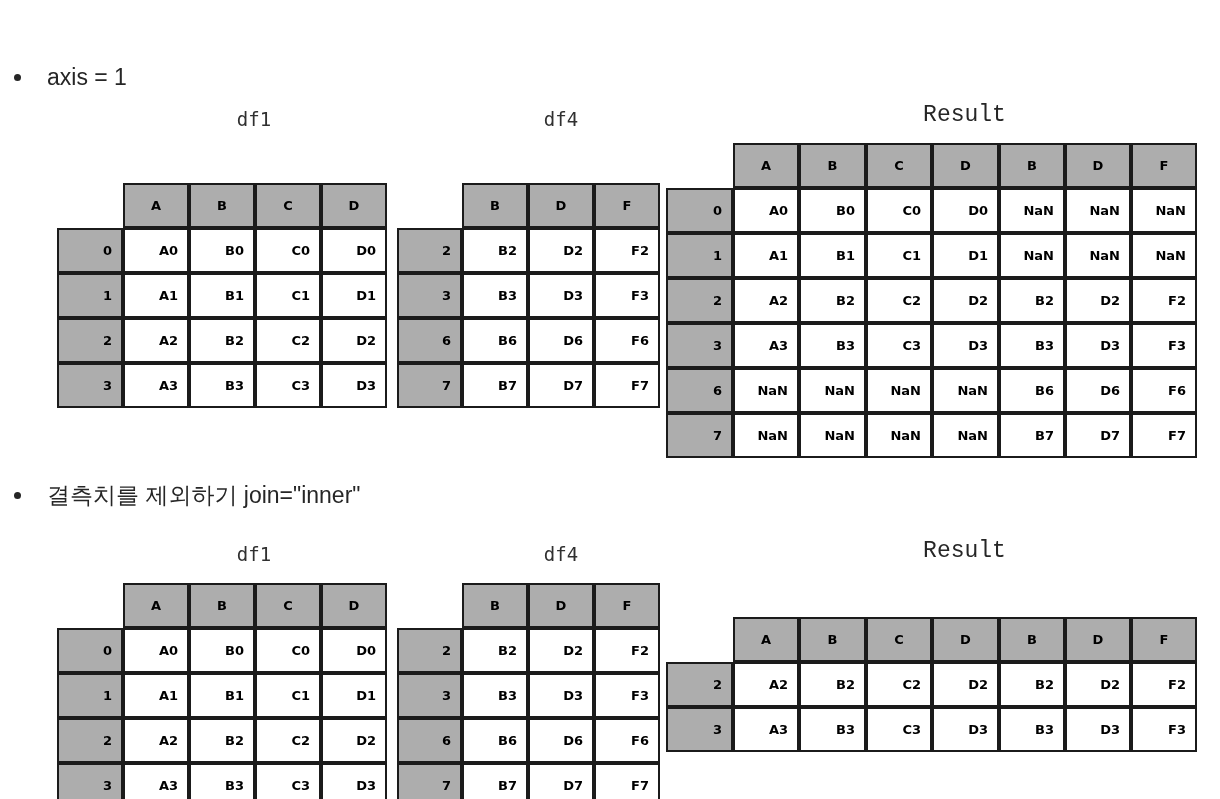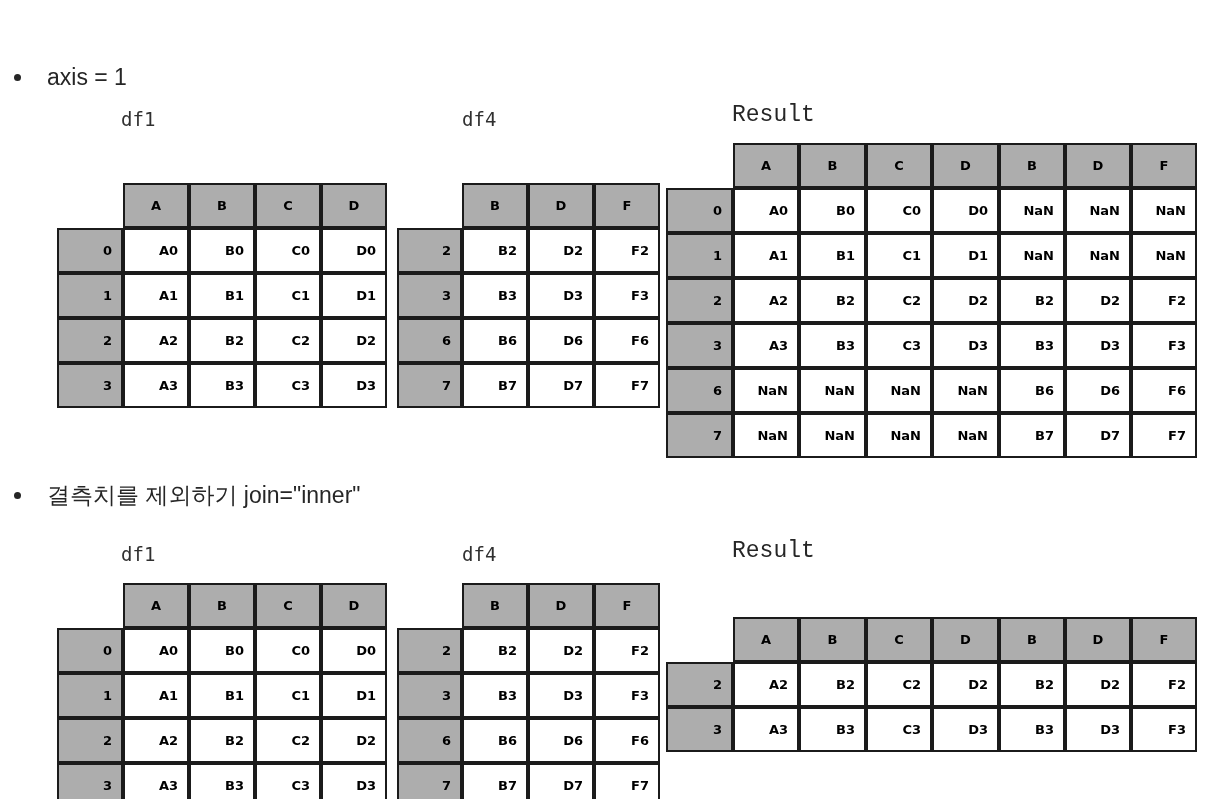--- a/index.html
+++ b/index.html
@@ -36,20 +36,21 @@
 
   
   .tbl-block {
     position: absolute;
   }
   .tbl-title {
     position: absolute;
     left: 0;
     top: 0;
     width: 100%;
+    text-align: center;
     white-space: nowrap;
   }
   .tbl-title.mono {
     font-family: "DejaVu Sans Mono", monospace;
     font-size: 19px;
     color: #303030;
     letter-spacing: 0px;
   }
   .tbl-title.sans {
     font-family: Liberation Mono, monospace;

